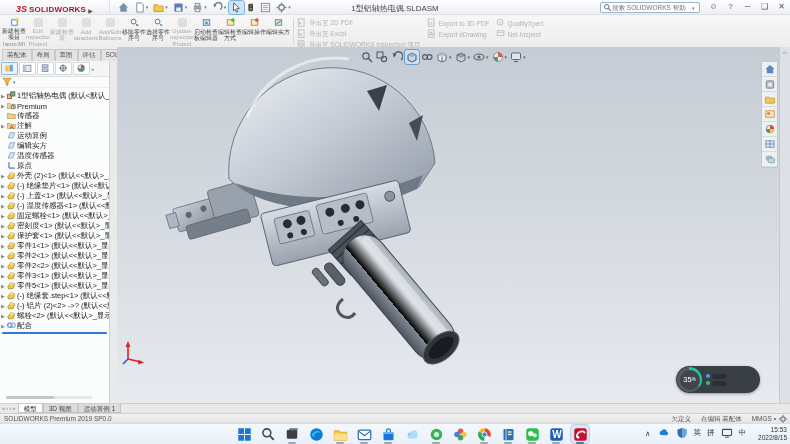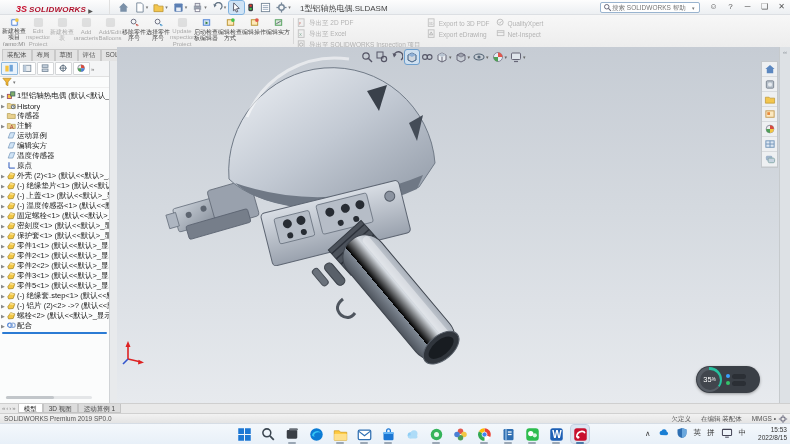--- a/index.html
+++ b/index.html
@@ -3,26 +3,26 @@
 <meta charset="utf-8">
 <style>
   * { margin:0; padding:0; box-sizing:border-box; }
   html,body { width:790px; height:444px; overflow:hidden; font-family:"Liberation Sans", sans-serif; }
   #app { position:relative; width:790px; height:444px; background:#f0f0f0; font-size:8px; color:#333; }
 
   
   #titlebar { position:absolute; left:0; top:0; width:790px; height:15px; background:linear-gradient(#fdfdfd,#eceff2); border-bottom:1px solid #dcdfe3; display:flex; align-items:center; }
   #logo { display:flex; align-items:flex-end; gap:2px; padding:0 16px; height:100%; border-right:1px solid #e0e0e0; }
   #logo .ds { color:#c8102e; font-weight:bold; font-style:italic; font-size:9px; }
-  #logo .sw { color:#b0122c; font-weight:bold; font-size:8px; letter-spacing:.2px;font-style:italic; }
+  #logo .sw { color:#b0122c; font-weight:bold; font-size:8px; letter-spacing:.2px; }
   #qat { display:flex; align-items:center; gap:1px; margin-left:6px; }
   .qat-btn { display:flex; align-items:center; height:13px; padding:0 2px; border-radius:2px; }
   .qat-btn.active { background:#cfe3f5; outline:1px solid #7fb2e0; }
   .qat-btn .dd { font-size:5px; color:#777; margin-left:1px; }
-  #doc-title { position:absolute; left:300px; width:190px; text-align:left; top:3px; font-size:8px; color:#444; white-space:nowrap; }
+  #doc-title { position:absolute; left:300px; width:190px; text-align:center; top:3px; font-size:8px; color:#444; white-space:nowrap; }
   #search-box { position:absolute; right:90px; top:2px; width:100px; height:11px; background:#fff; border:1px solid #9ab4cf; border-radius:2px; display:flex; align-items:center; padding:0 2px; }
   #search-box input { border:0; outline:0; width:80px; font-size:6.5px; color:#666; background:transparent; font-family:"Liberation Sans",sans-serif; }
   #win-ctrls { position:absolute; right:2px; top:1px; display:flex; gap:4px; align-items:center; }
   .wc { width:13px; height:12px; text-align:center; line-height:12px; color:#555; font-size:8px; }
 
   
   #ribbon { position:absolute; left:0; top:15px; width:790px; height:32px; background:linear-gradient(#f7f7f7,#ededed); display:flex; align-items:stretch; padding:1px 2px; }
   .rbtn { width:24px; display:flex; flex-direction:column; align-items:center; justify-content:flex-start; padding-top:1px; text-align:center; line-height:1.05; font-size:6px; color:#444; border-radius:2px; overflow:hidden; }
   .rbtn .ric { height:12px; }
   .rbtn.disabled { opacity:.42; filter:grayscale(.9); }
@@ -58,21 +58,21 @@
   #viewport { position:absolute; left:117px; top:47px; width:673px; height:356px; background:linear-gradient(#c6ccd4 0%, #d4d9df 45%, #e7eaee 100%); overflow:hidden; }
   #headsup { position:absolute; left:243px; top:3px; display:flex; align-items:center; gap:1px; }
   .hu { display:flex; align-items:center; padding:1px 1px; border-radius:2px; }
   .hu.active { background:#cfe0f0; outline:1px solid #6d9fce; }
   .hu .dd { font-size:5px; color:#666; margin-left:1px; }
   #rt-strip { position:absolute; right:0; top:0; width:11px; height:356px; background:#dde1e5; border-left:1px solid #c6cacd; }
   #rt-strip .chev { text-align:center; color:#7d8покот; color:#7d858d; font-size:6px; padding-top:2px; }
   #rt-toolbar { position:absolute; right:12px; top:14px; width:17px; background:#eef0f2; border:1px solid #c4c8cc; display:flex; flex-direction:column; }
   .rt-btn { height:15px; display:flex; align-items:center; justify-content:center; border-bottom:1px solid #d8dbde; }
   #triad { position:absolute; left:3px; bottom:38px; }
-  #perf-widget { position:absolute; right:30px; bottom:10px; width:64px; height:27px; background:#3a3f46; border-radius:14px; display:flex; align-items:center; box-shadow:0 1px 3px rgba(0,0,0,.35); }
+  #perf-widget { position:absolute; right:30px; bottom:10px; width:84px; height:27px; background:#3a3f46; border-radius:14px; display:flex; align-items:center; box-shadow:0 1px 3px rgba(0,0,0,.35); }
   #perf-circle { width:25px; height:25px; margin-left:1px; border-radius:50%; background:conic-gradient(#27c2a0 0 35%, #565c64 35% 100%); display:flex; align-items:center; justify-content:center; }
   #perf-inner { width:20px; height:20px; border-radius:50%; background:#41464d; color:#fff; font-size:7.5px; display:flex; align-items:center; justify-content:center; }
   #perf-inner .u { font-size:4.5px; }
   #perf-btns { display:flex; flex-direction:column; gap:2px; margin-left:4px; }
   .perf-row { display:flex; align-items:center; gap:2px; }
   .pdot { width:4px; height:4px; border-radius:50%; }
   .pbar { width:14px; height:5px; background:#2b2f35; border-radius:3px; }
 
   
   #bottom-tabs { position:absolute; left:0; top:403px; width:790px; height:10px; background:#e9e9e9; border-top:1px solid #cfcfcf; display:flex; align-items:flex-start; }
@@ -733,21 +733,21 @@
           <span class="tic">
             <span class="ico12">
               <svg width="11" height="10" viewBox="0 0 12 12">
                 <path d="M1,3 h3.5 l1,1 h5 v5 h-9.5 z" fill="#e8d08e" stroke="#a8913f" stroke-width=".7"></path>
                 <circle cx="8" cy="7" r="2.2" fill="#fff" stroke="#456"></circle>
                 <line x1="8" y1="5.8" x2="8" y2="7" stroke="#456"></line>
                 <line x1="8" y1="7" x2="9" y2="7.6" stroke="#456"></line>
               </svg>
             </span>
           </span>
-          <span class="lbl">History</span>
+          <span class="lbl">Premium</span>
         </div>
         <div class="trow">
           <span class="arr"></span>
           <span class="tic">
             <span class="ico12">
               <svg width="11" height="10" viewBox="0 0 12 12">
                 <path d="M1,3 h3.5 l1,1 h5 v5 h-9.5 z" fill="#e8d08e" stroke="#a8913f" stroke-width=".7"></path>
               </svg>
             </span>
           </span>

